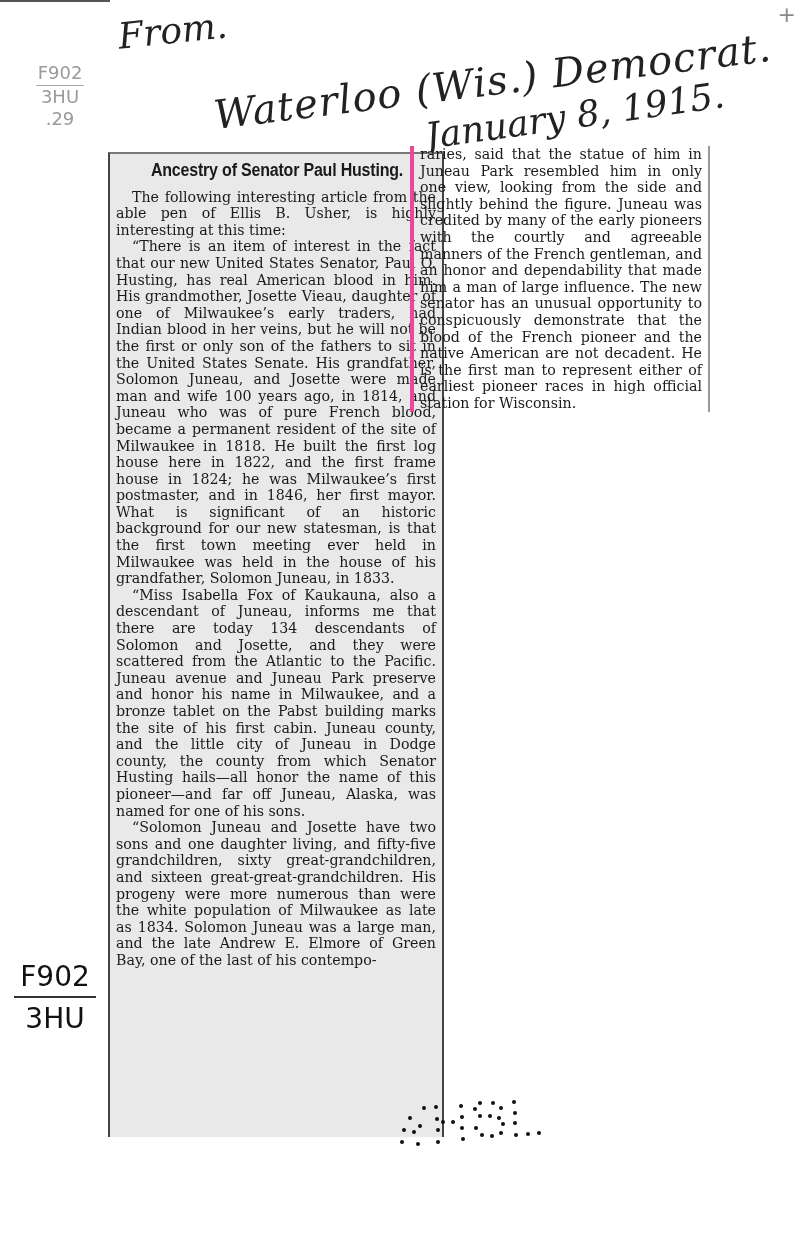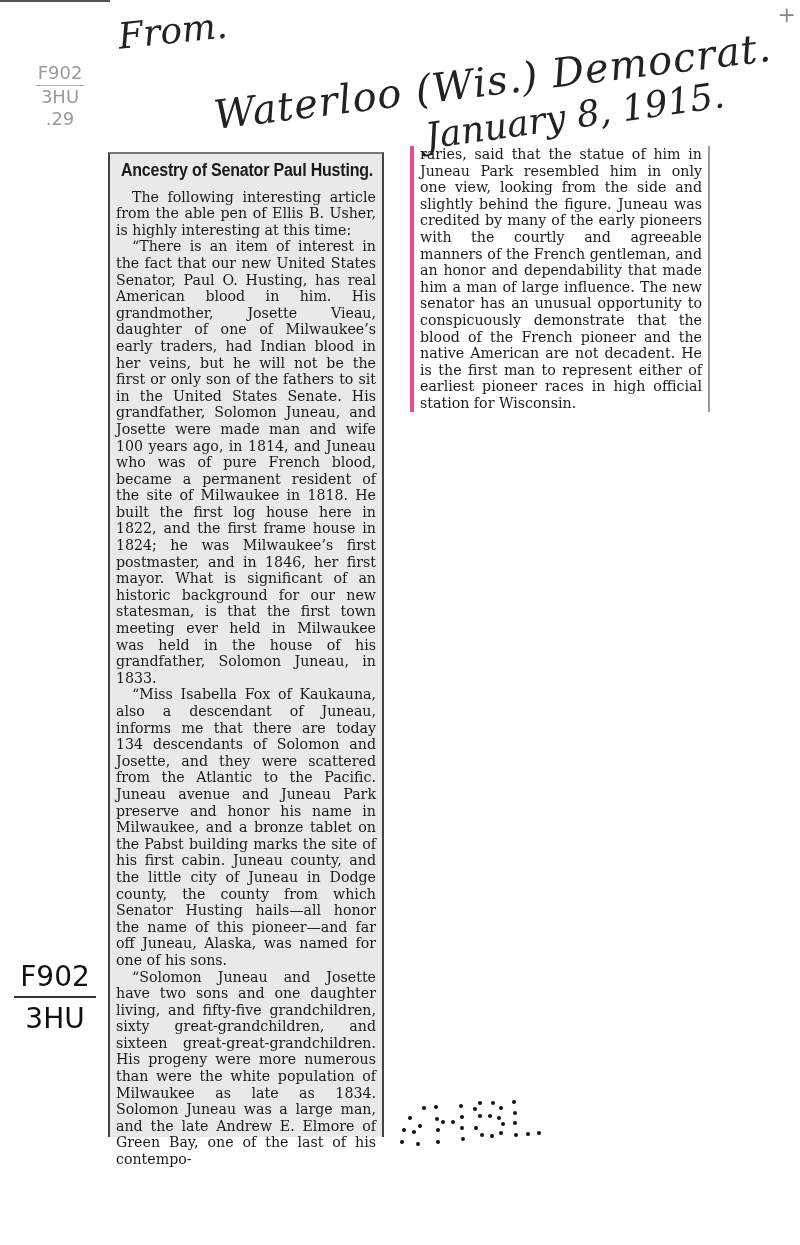--- a/index.html
+++ b/index.html
@@ -42,21 +42,21 @@
     .callno .divider { display:block; width: 82px; border-top: 2px solid #333; margin: 2px 0 4px; }
 
     .col {
       position: absolute;
       font-size: 14.2px;
       line-height: 16.6px;
       text-align: justify;
     }
     .col p { margin: 0; text-indent: 16px; }
     .col-left {
-      left: 108px; top: 152px; width: 276px; height: 985px;
+      left: 108px; top: 152px; width: 336px; height: 985px;
       padding: 6px 4px 0 6px;
       background: #e9e9e9;
       border-left: 2px solid #444;
       border-top: 2px solid #777;
       border-right: 2px solid #444;
       box-sizing: border-box;
     }
     .col-right {
       left: 410px; top: 146px; width: 300px;
       padding: 0 6px 0 6px;

